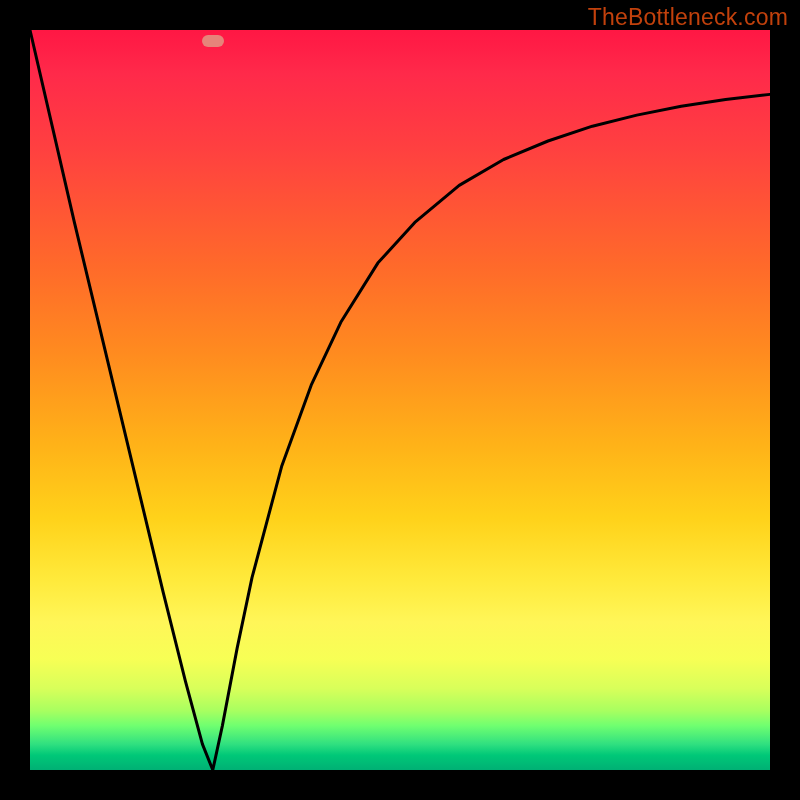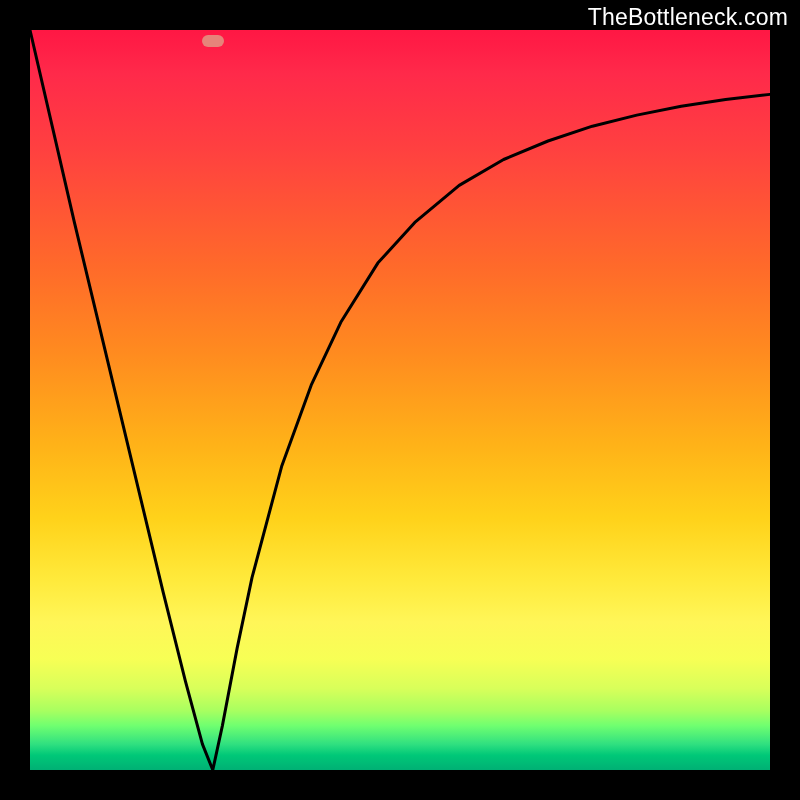--- a/index.html
+++ b/index.html
@@ -41,21 +41,21 @@
       #70ff70 94%,
       #30e080 96.5%,
       #00c878 98%,
       #00b074 100%
     );
   }
   .watermark {
     position: absolute;
     top: 4px;
     right: 12px;
-    color: #ffffff;
+    color: #c2410c;
     font-size: 23px;
     letter-spacing: 0.2px;
     user-select: none;
   }
   .marker {
     position: absolute;
     background: #e6847a;
     border-radius: 10px;
   }
   svg.curve {

